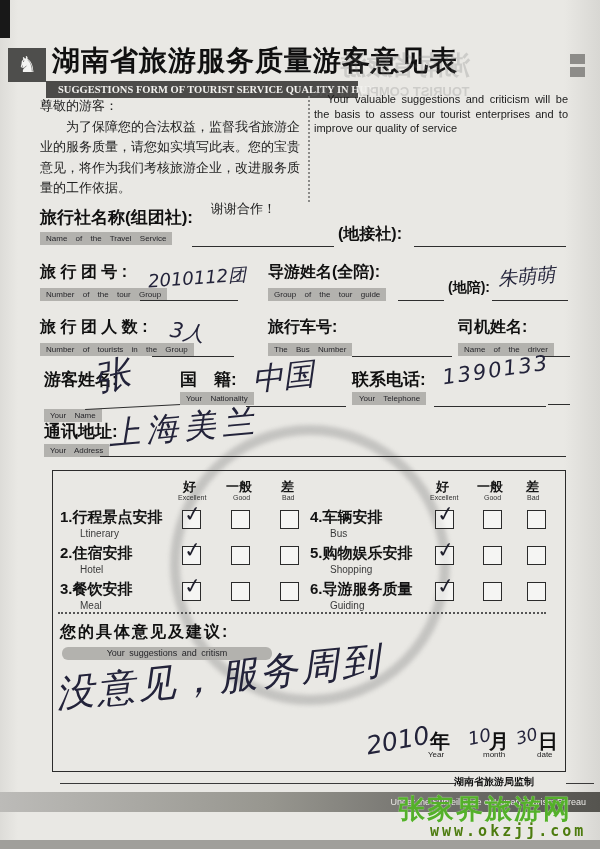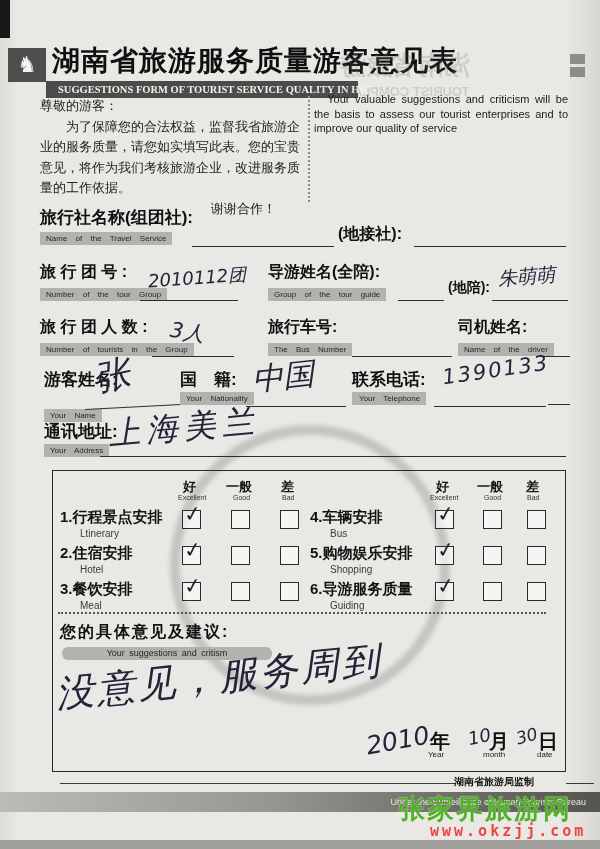--- a/index.html
+++ b/index.html
@@ -191,16 +191,16 @@
 <div class="abs cn-label" style="left:454px;top:775px;font-size:10px;">湖南省旅游局监制</div>
 <div class="abs uline" style="left:566px;top:783px;width:28px;border-bottom:1.2px solid #3a3a3a;"></div>
 
 <div class="abs" style="left:0;top:792px;width:600px;height:20px;
             background:linear-gradient(90deg,#bcbbb8 0,#97968f 45%,#6e6d69 75%,#55544f 100%);">
   <span style="position:absolute;right:14px;top:5px;font-size:9px;color:#e9e8e4;white-space:nowrap;">Under the Surveillance of Hunan Tourism Bureau</span>
 </div>
 
 <div class="abs" style="left:398px;top:791px;font-size:27px;font-weight:bold;color:#54b02a;
             letter-spacing:2px;text-shadow:0 0 1px #e8ffe0;white-space:nowrap;">张家界旅游网</div>
-<div class="abs" style="left:430px;top:822px;font-size:15px;font-weight:bold;color:#ef4444;
+<div class="abs" style="left:430px;top:822px;font-size:15px;font-weight:bold;color:#4d7c0f;
             letter-spacing:3px;font-family:'DejaVu Sans Mono',monospace;white-space:nowrap;">www.okzjj.com</div>
 
 <div class="abs" style="left:0;top:840px;width:600px;height:9px;background:#a09f9b;"></div>
 
 </body></html>

